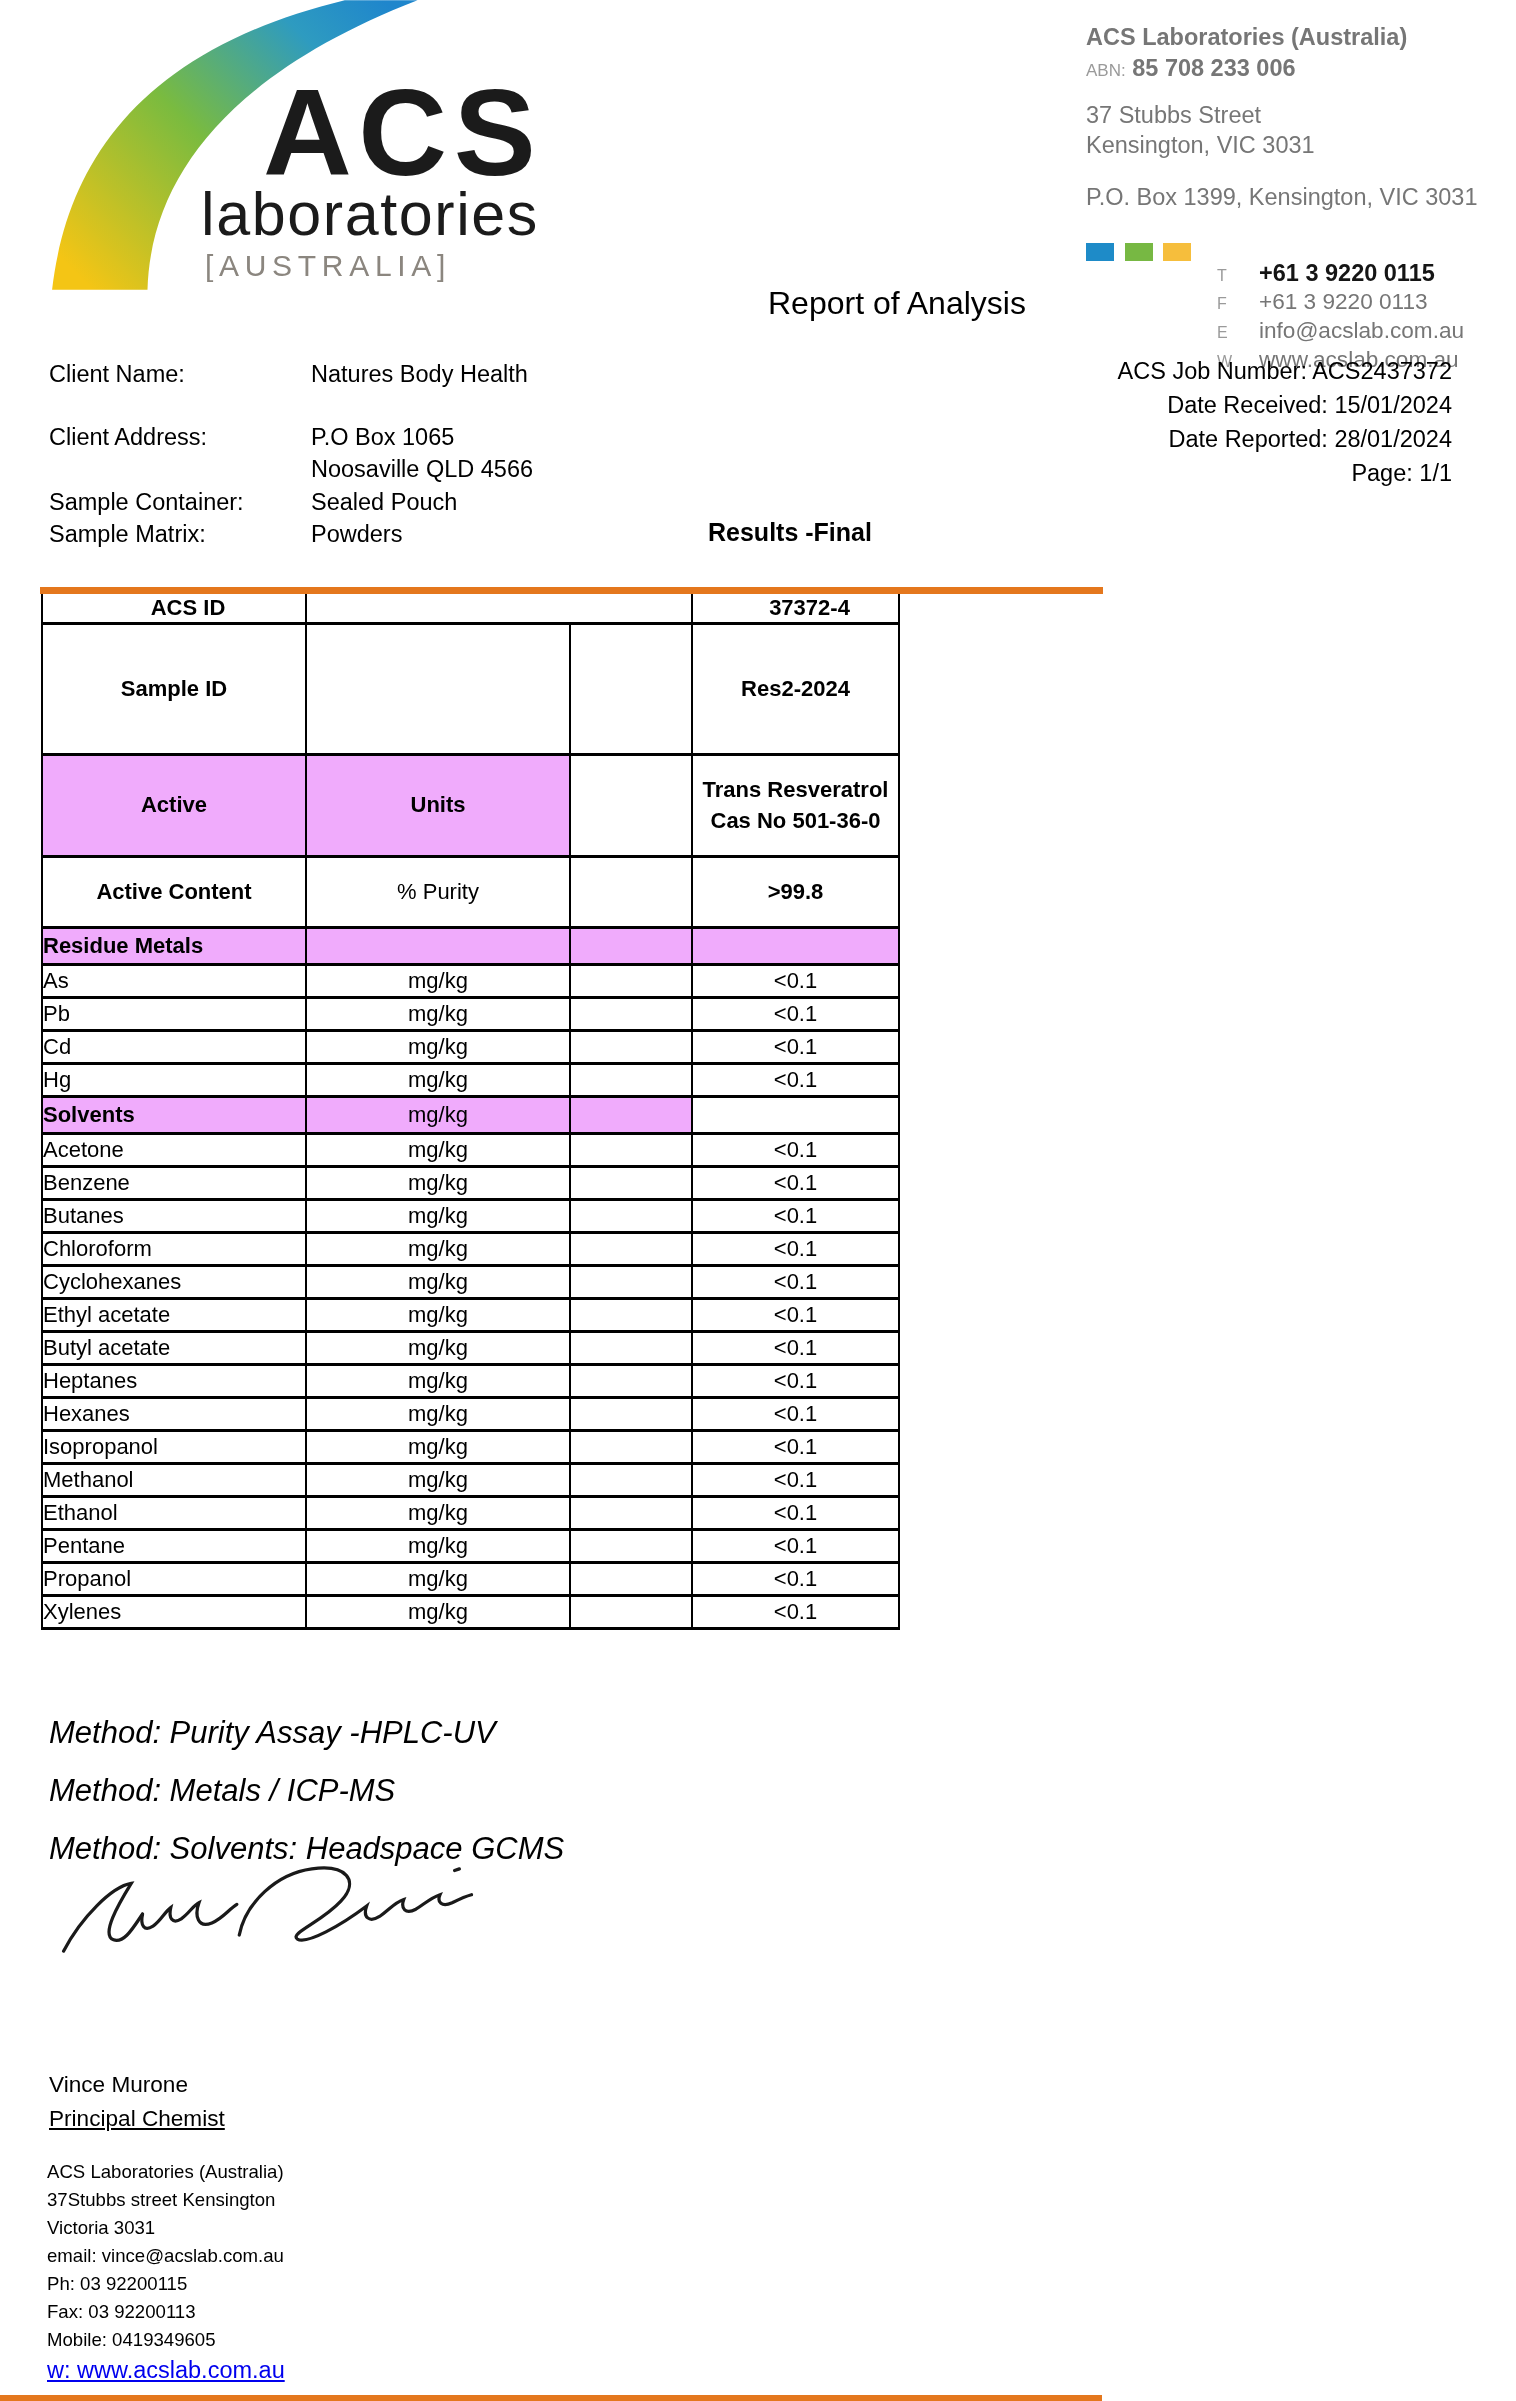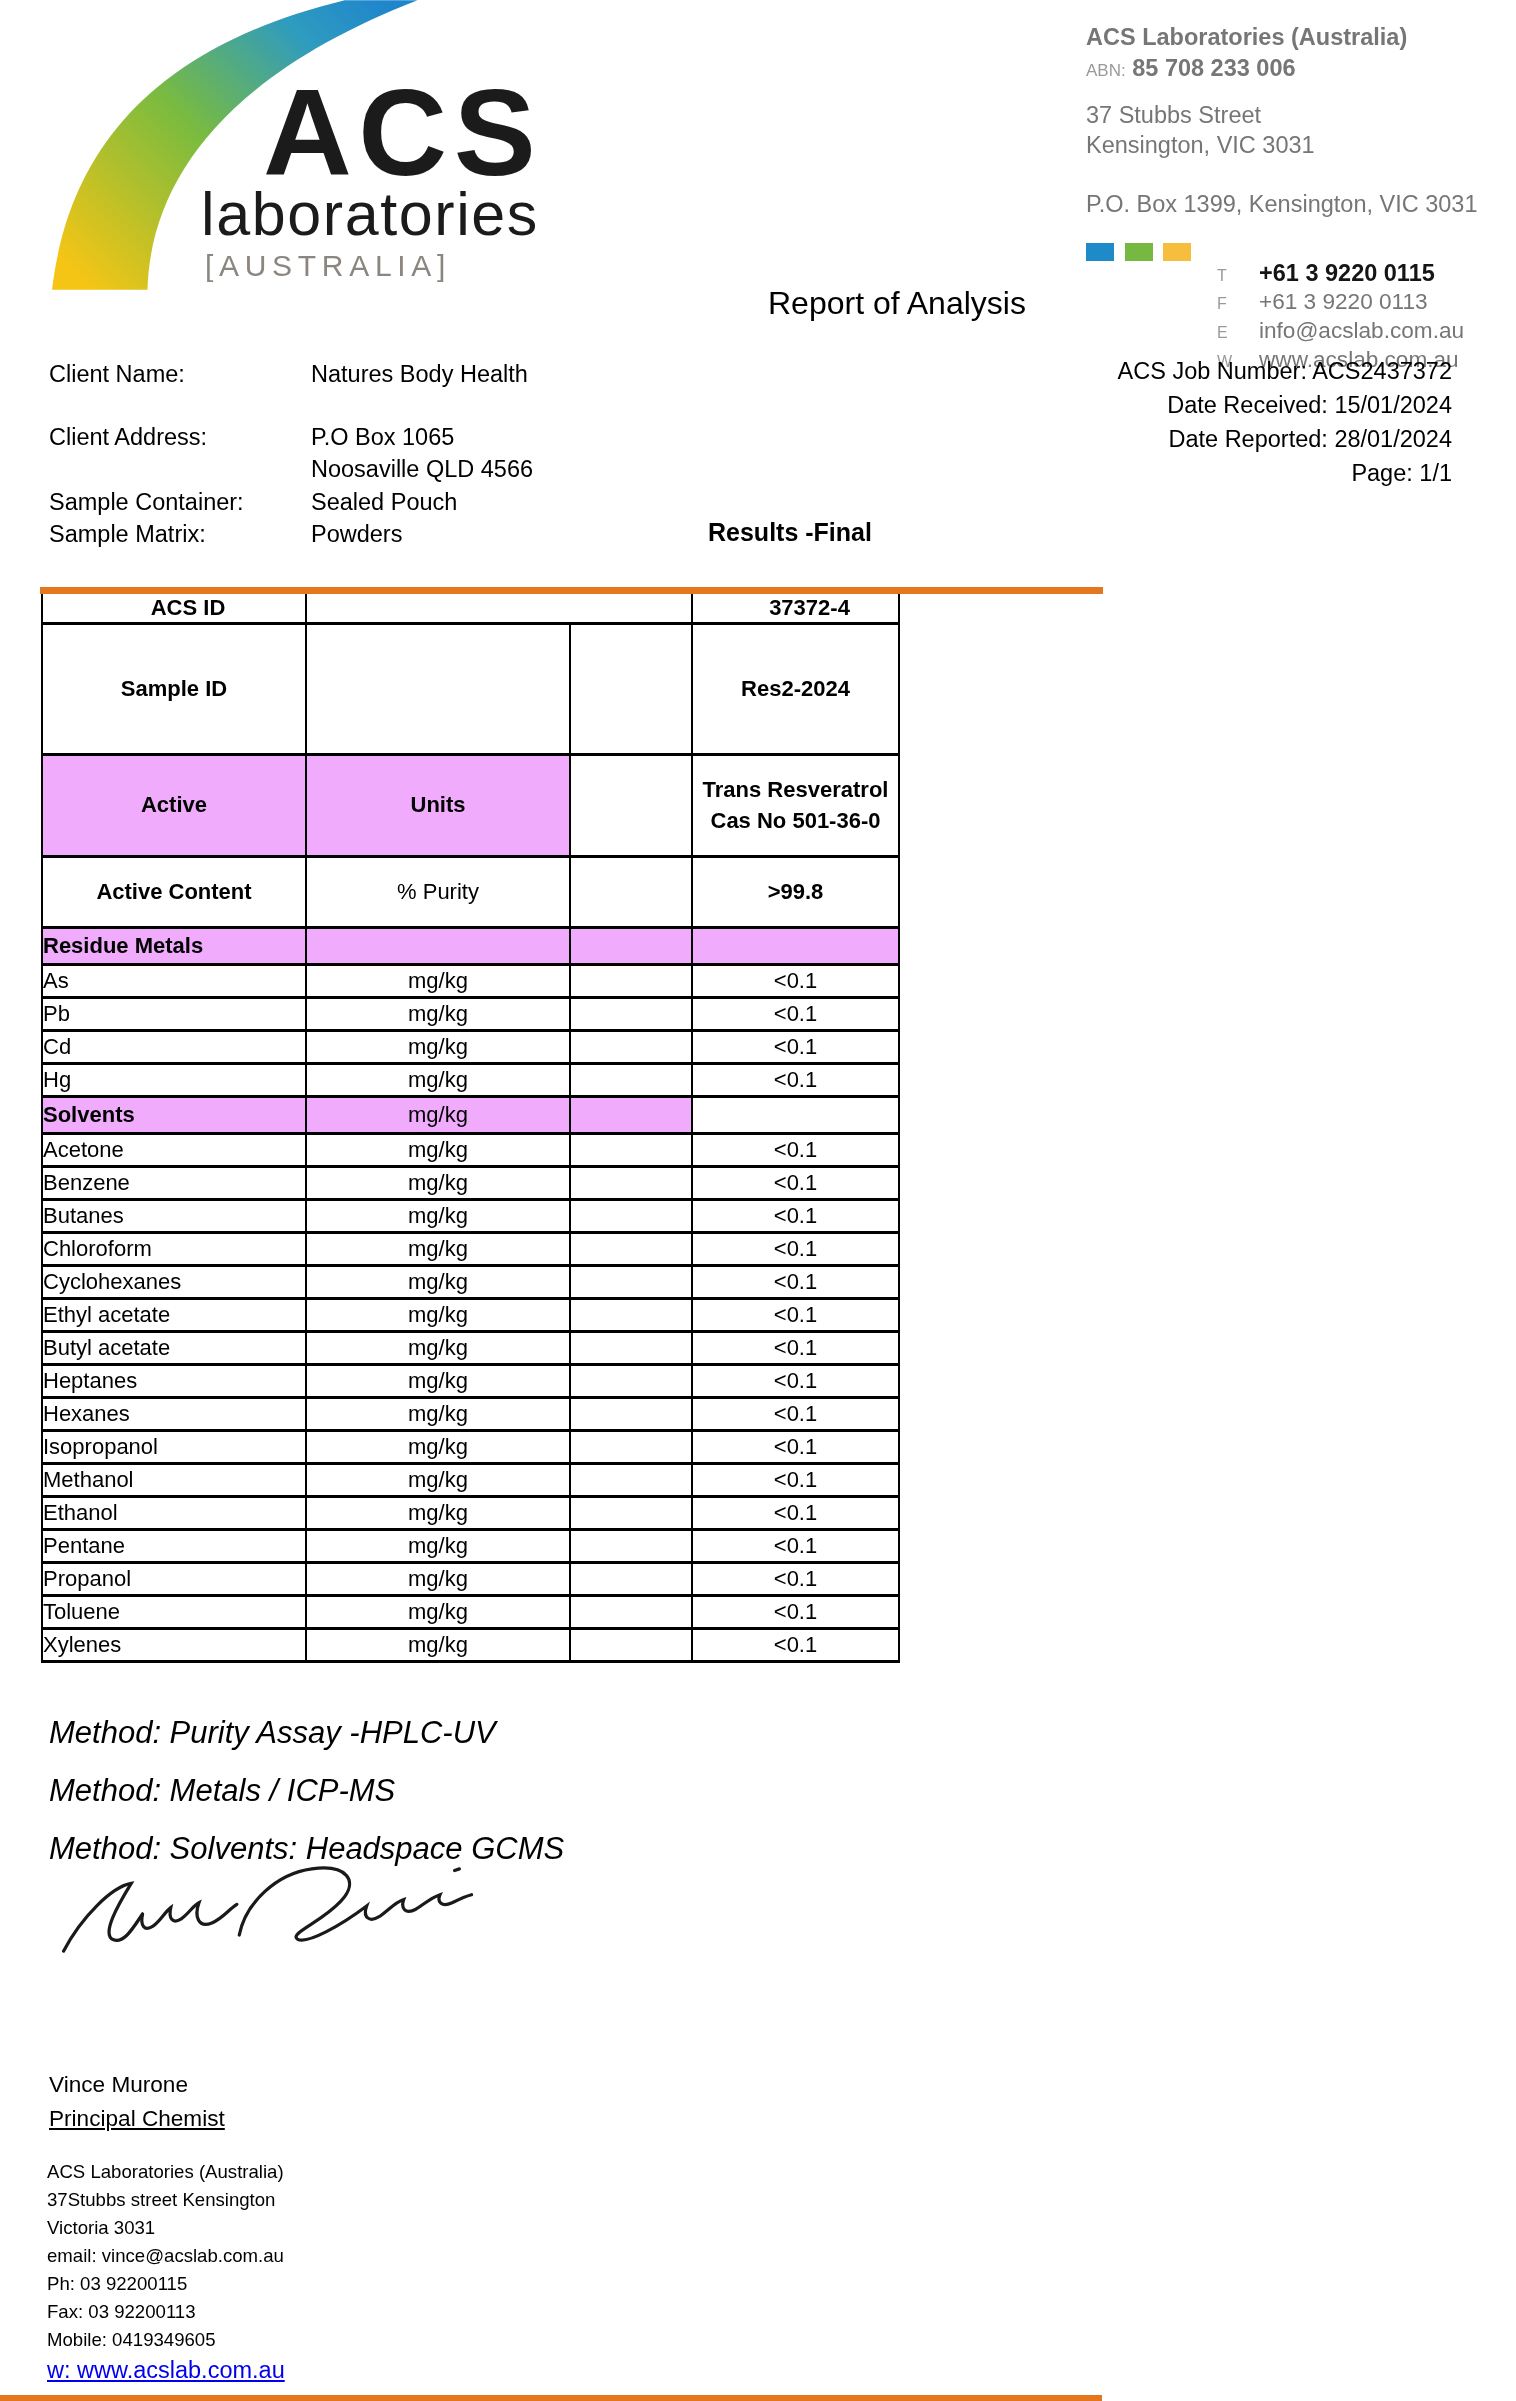--- a/index.html
+++ b/index.html
@@ -11,21 +11,21 @@
   .logo-labs{left:201px;top:184px;font-size:61px;font-weight:500;letter-spacing:1.6px;color:#1b1b1b;line-height:1;}
   .logo-aus{left:205px;top:251px;font-size:30px;letter-spacing:5.7px;color:#8b867f;line-height:1;}
 
   
   .lh{color:#767676;}
   .lh-company{left:1086px;top:24px;font-size:23.5px;font-weight:600;}
   .lh-abn{left:1086px;top:55px;font-size:23.5px;font-weight:600;}
   .lh-abn .abn-label{font-size:17px;color:#9a9a9a;font-weight:400;}
   .lh-addr1{left:1086px;top:102px;font-size:23.5px;}
   .lh-addr2{left:1086px;top:132px;font-size:23.5px;}
-  .lh-pobox{left:1086px;top:191px;font-size:23.5px;}
+  .lh-pobox{left:1086px;top:184px;font-size:23.5px;}
   .squares{left:1086px;top:243px;}
   .sq{display:inline-block;width:28px;height:18px;margin-right:10.5px;}
   .contacts{left:1217px;top:260px;}
   .contact-line{height:29px;font-size:22.6px;color:#767676;}
   .contact-line .c-label{display:inline-block;width:42px;font-size:16px;color:#9a9a9a;}
   .contact-line.strong .c-value{color:#151515;font-weight:700;font-size:23.5px;}
 
   
   .report-title{left:768px;top:285px;font-size:32px;color:#000;}
   .clab{font-size:23.5px;color:#000;}
@@ -274,26 +274,20 @@
         <td class=""></td>
         <td class="c-center">&lt;0.1</td>
       </tr>
       <tr class="rdat">
         <td class="c-left">Propanol</td>
         <td class="c-center">mg/kg</td>
         <td class=""></td>
         <td class="c-center">&lt;0.1</td>
       </tr>
       <tr class="rdat">
-        <td class="c-left">Toluene</td>
-        <td class="c-center">mg/kg</td>
-        <td class=""></td>
-        <td class="c-center">&lt;0.1</td>
-      </tr>
-      <tr class="rdat">
         <td class="c-left">Xylenes</td>
         <td class="c-center">mg/kg</td>
         <td class=""></td>
         <td class="c-center">&lt;0.1</td>
       </tr>
     </tbody>
 </table>
 
 <div class="abs method" style="left:49px;top:1715px;">Method: Purity Assay -HPLC-UV</div>
 <div class="abs method" style="left:49px;top:1773px;">Method: Metals / ICP-MS</div>

